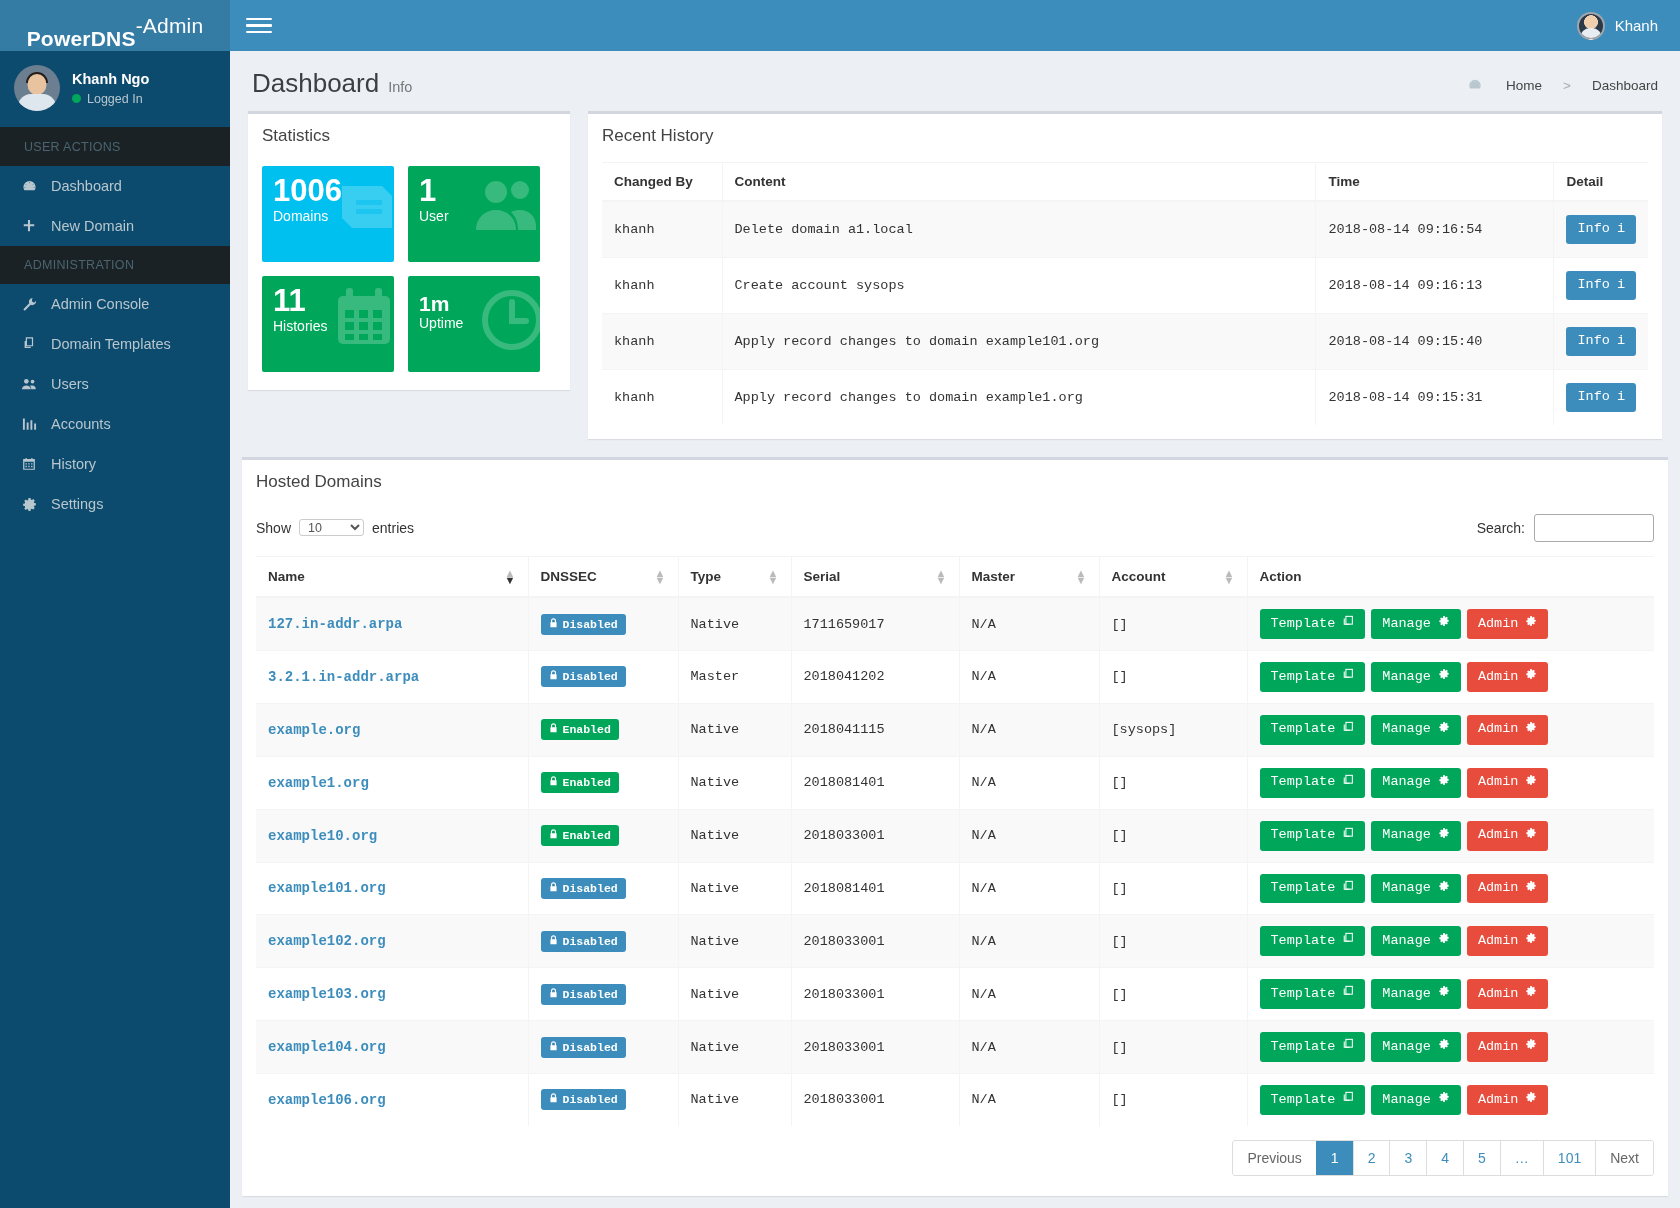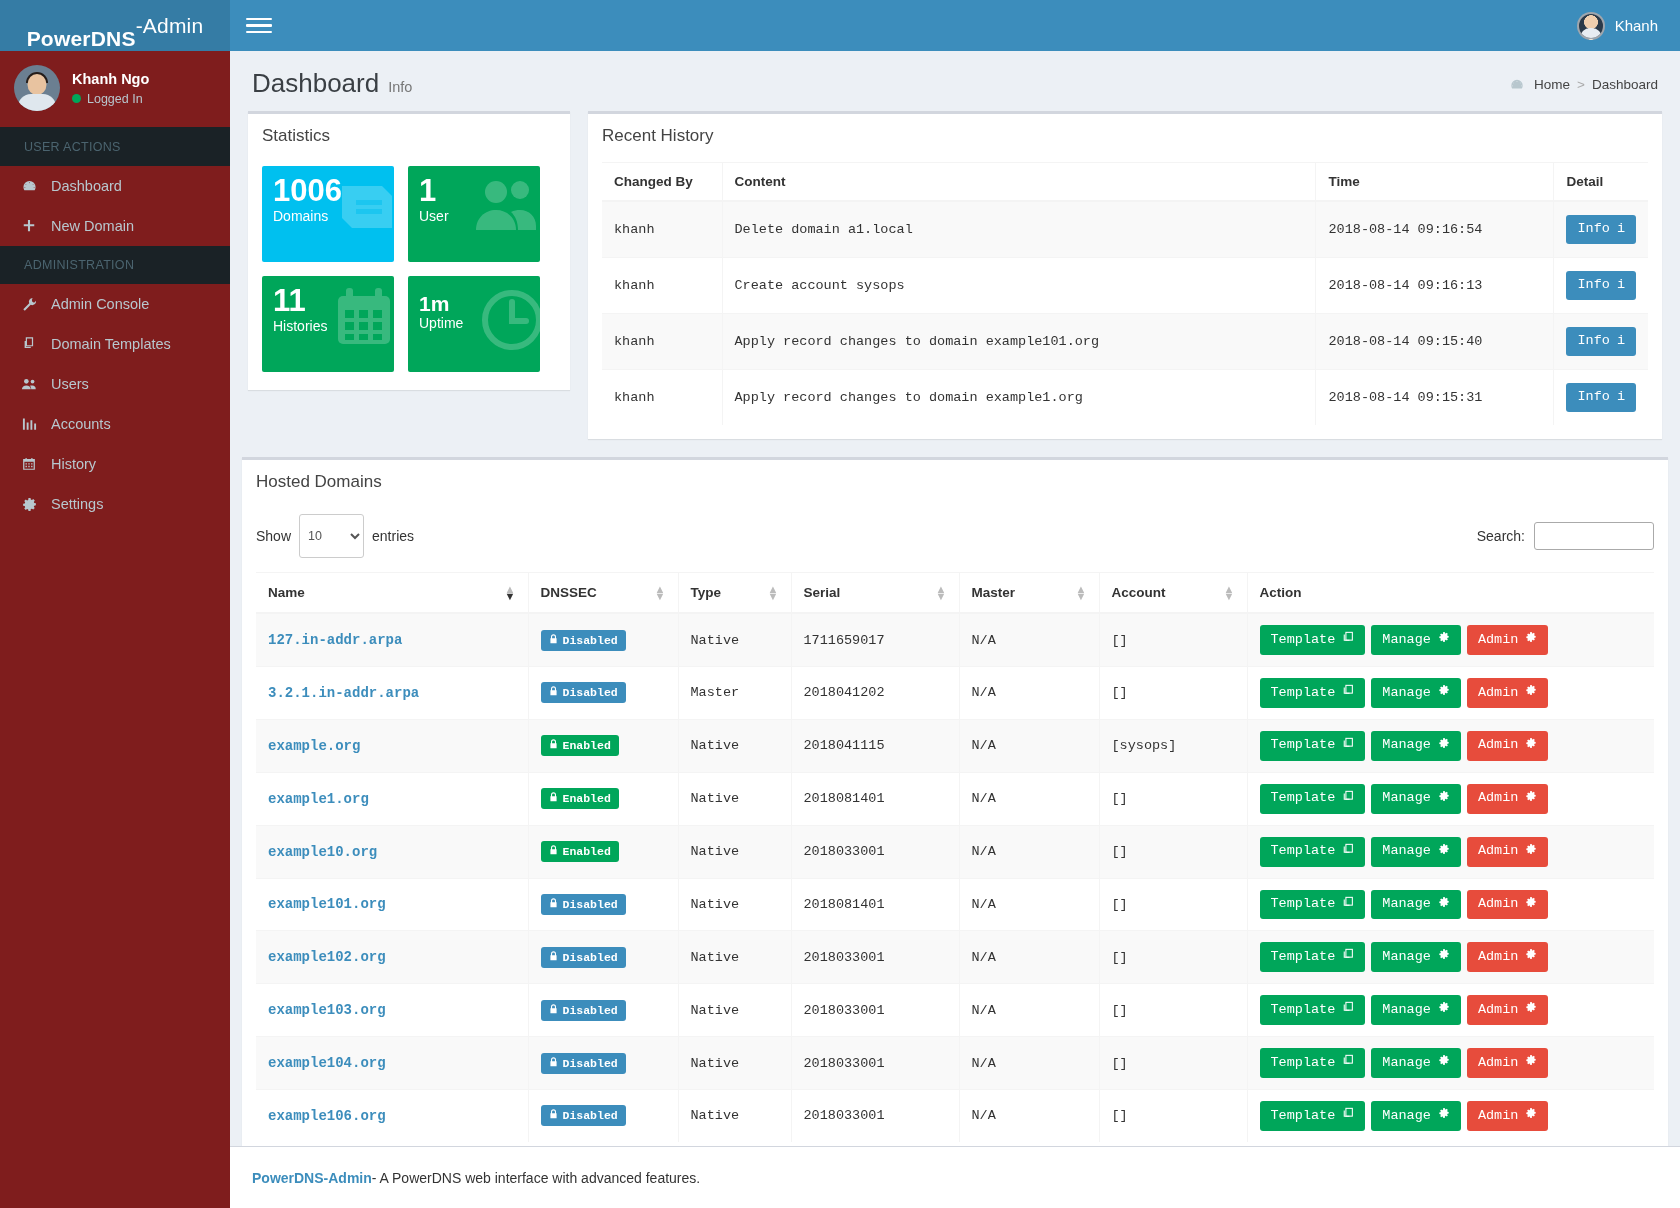--- a/index.html
+++ b/index.html
@@ -44,21 +44,21 @@
     border: 2px solid rgba(255,255,255,.55); overflow: hidden; position: relative;
   }
   .nav-avatar::after {
     content:''; position:absolute; left:50%; top:62%; transform:translateX(-50%);
     width: 22px; height: 16px; border-radius: 10px 10px 0 0; background:#e8edf2;
   }
 
   
   .sidebar {
     position: absolute; top: 51px; left: 0; width: 230px; bottom: 0;
-    background: #7f1d1d; color: #b8c7ce;
+    background: #0c4a6e; color: #b8c7ce;
   }
   .user-panel {
     display: flex; align-items: center; gap: 12px;
     padding: 14px 10px 16px 14px;
     border-bottom: 1px solid #1a2226;
   }
   .user-avatar {
     width: 46px; height: 46px; border-radius: 50%; flex: none; overflow: hidden;
     position: relative; background: #6b7f91;
   }
@@ -94,21 +94,21 @@
   .content {
     position: absolute; top: 51px; left: 230px; right: 0; bottom: 0;
     background: #ecf0f5; overflow: hidden;
   }
   .content-header {
     padding: 17px 22px 12px 22px; display: flex; align-items: baseline;
   }
   .page-title { font-size: 26px; font-weight: 400; color: #3a3f44; }
   .page-sub { font-size: 14.5px; color: #777; margin-left: 9px; }
   .breadcrumb {
-    margin-left: auto; display: flex; align-items: flex-end; gap: 7px;
+    margin-left: auto; display: flex; align-items: flex-start; gap: 21px;
     font-size: 13.5px; color: #444;
   }
   .breadcrumb .sep { color: #aaa; }
   .breadcrumb .crumb-home { color: #444; }
 
   .row-top { display: flex; gap: 0; padding: 0 18px; align-items: flex-start; }
   .box {
     background: #fff; border-top: 3px solid #d2d6de; margin-bottom: 18px;
     box-shadow: 0 1px 1px rgba(0,0,0,.08);
   }
@@ -155,21 +155,21 @@
   }
   .btn-info { background: #3c8dbc; }
   .btn-success { background: #00a65a; }
   .btn-danger { background: #e74c3c; }
 
   
   .row-bottom { padding: 0 12px; }
   .dt-top { display: flex; align-items: center; padding: 6px 0 14px 0; }
   .dt-length { font-size: 14px; color: #333; display: flex; align-items: center; gap: 8px; }
   .dt-select {
-    width: 65px; height: 44px; border: 1px solid #ccc; border-radius: 3px;
+    width: 65px; height: 17px; border: 1px solid #ccc; border-radius: 3px;
     background: #fff; font-size: 12.5px; color: #555; padding: 0 4px;
     font-family: "Liberation Sans", sans-serif;
   }
   .dt-filter { margin-left: auto; font-size: 14px; color: #333; display: flex; align-items: center; gap: 9px; }
   .dt-input {
     width: 120px; height: 28px; border: 1px solid #aaa; border-radius: 3px;
     background: #fff; padding: 0 6px; font-size: 13px;
   }
   .sort-ic {
     float: right; display: inline-flex; flex-direction: column; gap: 1px;
@@ -962,17 +962,13 @@
                 <div class="pg">101</div>
                 <div class="pg muted">Next</div>
               </div>
           </div>
 
         </div>
       </div>
     </div>
   </div>
 
-  <div class="footer">
-    <b>PowerDNS-Admin</b>
-      <span> - A PowerDNS web interface with advanced features.</span>
-  </div>
 </div>
 
 </body></html>

